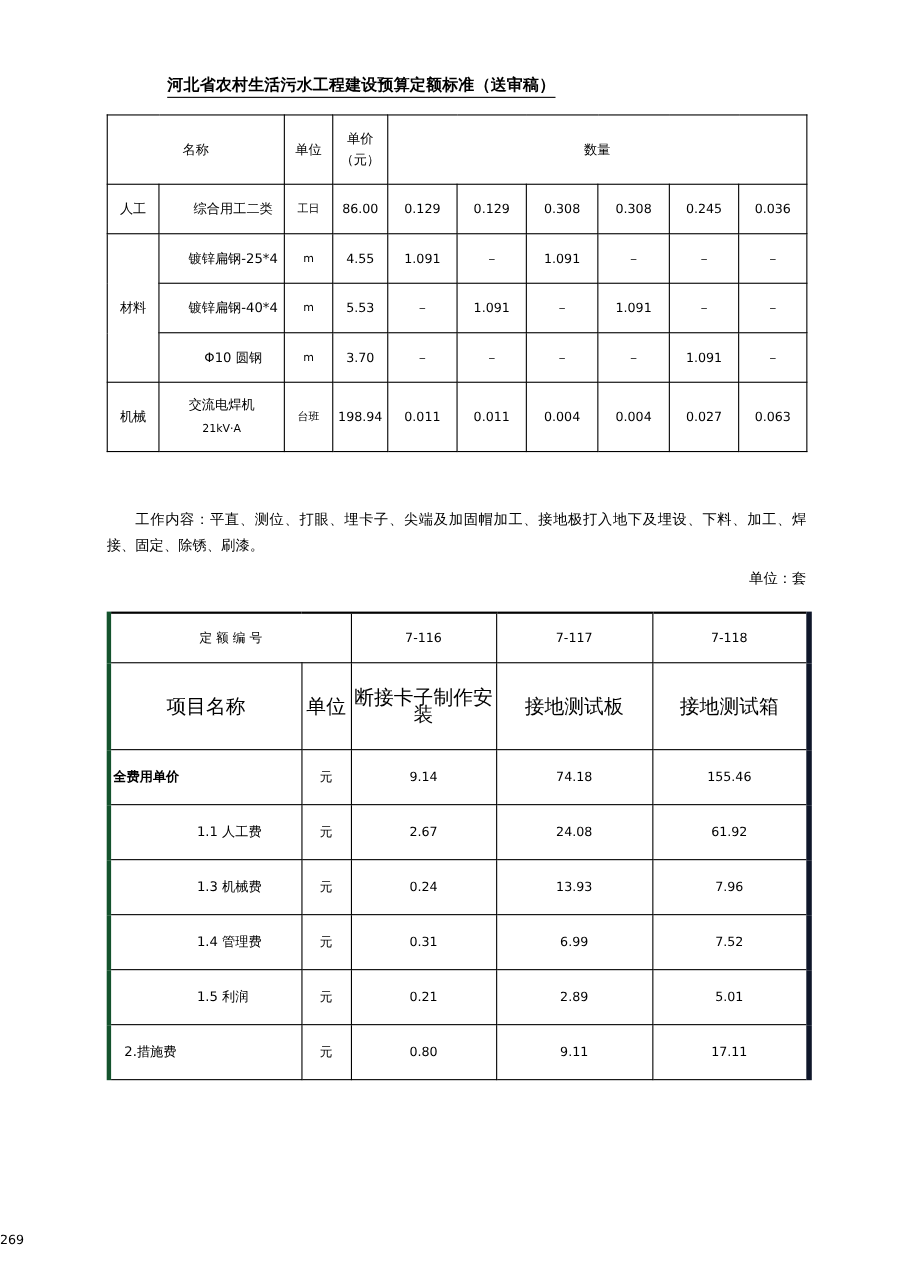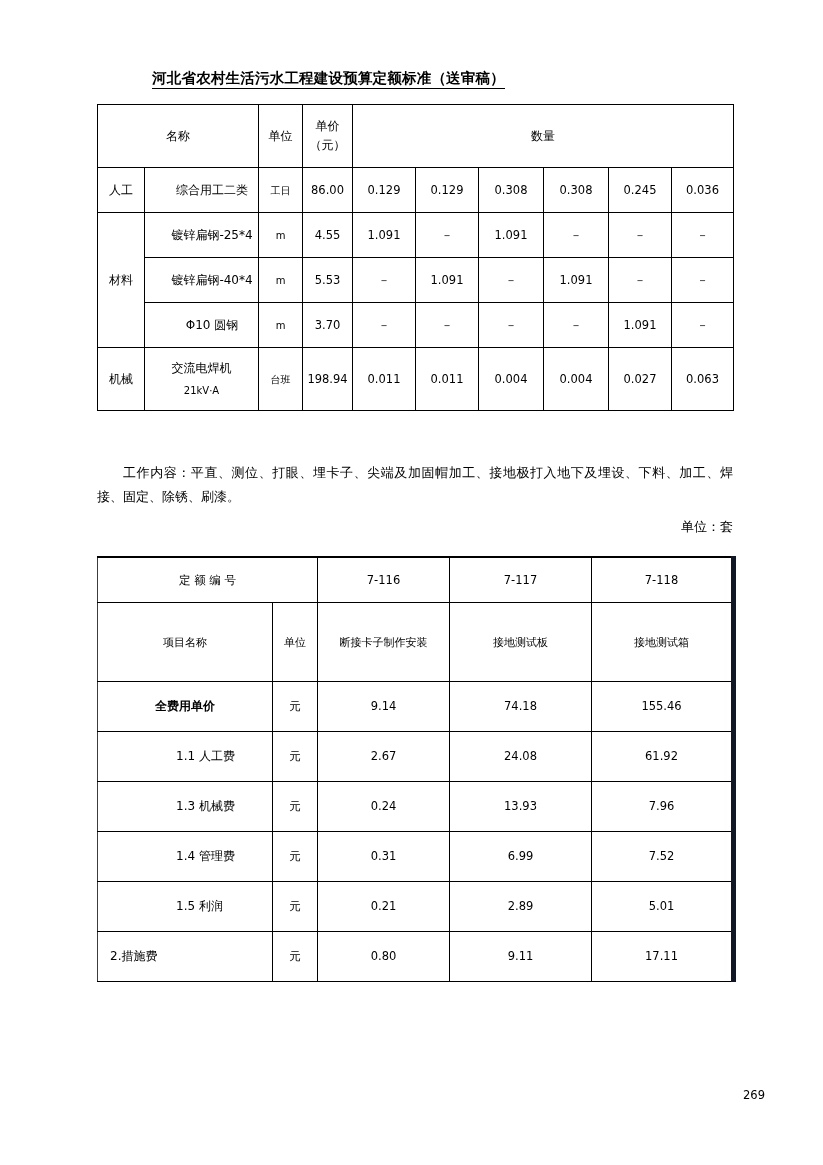--- a/index.html
+++ b/index.html
@@ -117,53 +117,53 @@
   }
   #table2 td {
     height: 49px;
     font-size: 11.5px;
   }
   #table2 .code-row td {
     height: 44px;
   }
   #table2 .name-row td {
     height: 78px;
-    font-size: 11px;
+    font-size: 18px;
   }
   #table2 .rowlabel {
     text-align: center;
     font-size: 12px;
   }
   #table2 .rowlabel.lvl0 {
     text-align: left;
     padding-left: 12px;
   }
   #table2 .rowlabel.lvl1 {
     text-align: left;
     padding-left: 78px;
   }
   #table2 .rowlabel.bold {
     font-weight: bold;
-    text-align: center;
+    text-align: left;
   }
   #table2 .top-thick {
     border-top: 2px solid #000;
   }
 
   
-  #table2 td.edge-l { border-left: 1px solid #14532d; }
+  #table2 td.edge-l { border-left: 4px solid #14532d; }
   #table2 td.edge-r { border-right: 5px solid #0f172a; }
 
   
   .page-number {
     position: absolute;
     left: 0;
-    top: 1088px;
+    top: 1120px;
     width: 765px;
-    text-align: right;
+    text-align: left;
     font-size: 11.5px;
   }
 </style>
 </head>
 <body>
 
 <div class="page">
 
   <div class="doc-title"><span>河北省农村生活污水工程建设预算定额标准（送审稿）</span></div>
 

